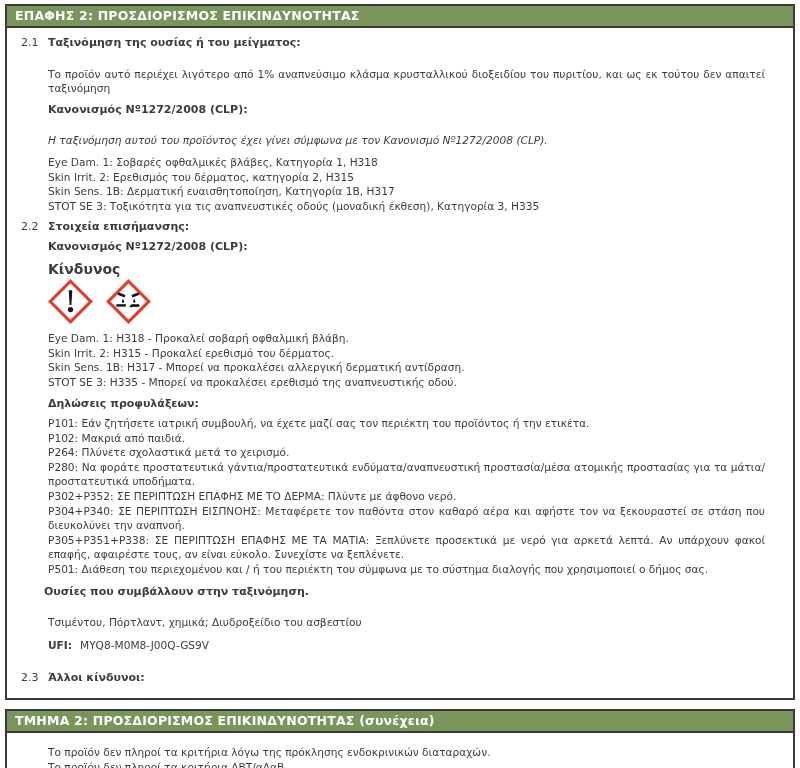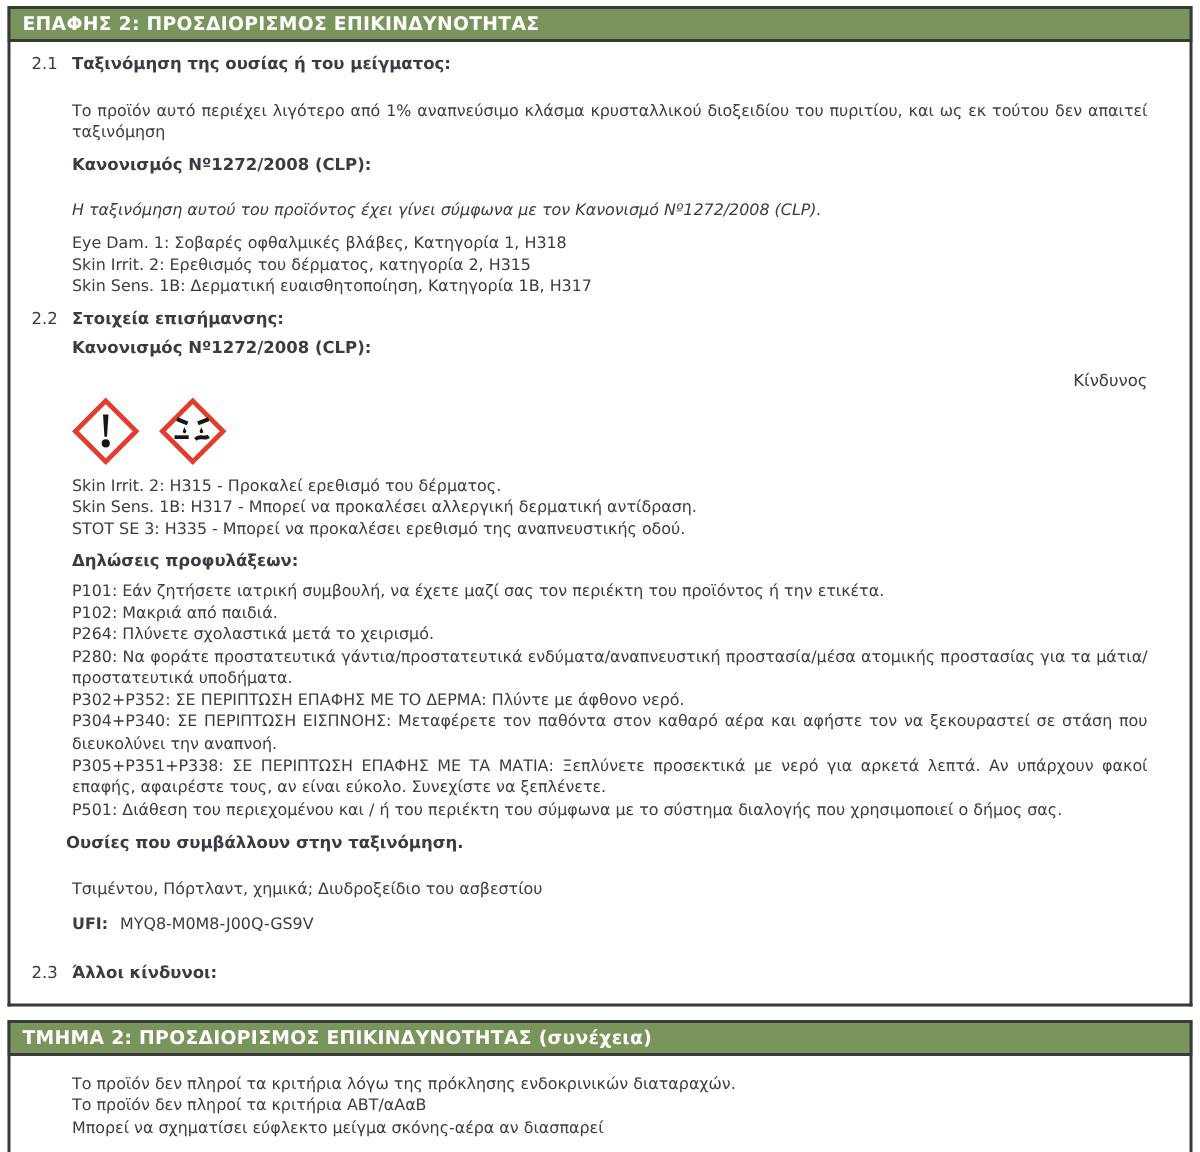--- a/index.html
+++ b/index.html
@@ -32,21 +32,21 @@
   }
 
   .row { display: flex; margin-bottom: 5px; }
   .num { flex: none; width: 27px; font-weight: normal; font-size: 11px; }
   .row-title { font-weight: bold; font-size: 11px; }
 
   .indent { margin-left: 27px; }
   .blk { margin-bottom: 6px; margin-top: 16px; }
   .just { text-align: justify; }
   .heading { font-weight: bold; font-size: 11px; margin-bottom: 5px; }
-  .signal { font-weight: normal; font-size: 11px; margin-bottom: 3px; text-align: right; }
+  .signal { font-weight: bold; font-size: 14px; margin-bottom: 3px; }
 
   .pictos { display: flex; gap: 13px; margin-bottom: 7px; }
   .picto { width: 45px; height: 45px; }
 
   .ufi-row { display: flex; margin-bottom: 19px; }
   .ufi-label { font-weight: bold; width: 32px; flex: none; }
 
   .gap { height: 9px; }
 
   .list div { text-align: justify; }
@@ -64,20 +64,21 @@
         <span class="num">2.1</span>
         <span class="row-title">Ταξινόμηση της ουσίας ή του μείγματος:</span>
       </div>
       <p class="indent blk just" style="margin-bottom:7px;">Το προϊόν αυτό περιέχει λιγότερο από 1% αναπνεύσιμο κλάσμα κρυσταλλικού διοξειδίου του πυριτίου, και ως εκ τούτου δεν απαιτεί ταξινόμηση</p>
       <p class="indent heading" style="margin-bottom:6px;">Κανονισμός Nº1272/2008 (CLP):</p>
       <p class="indent blk" style="margin-bottom:7px;font-style:italic;">Η ταξινόμηση αυτού του προϊόντος έχει γίνει σύμφωνα με τον Κανονισμό Nº1272/2008 (CLP).</p>
       <div class="indent list" style="margin-bottom:7px;">
         <div>Eye Dam. 1: Σοβαρές οφθαλμικές βλάβες, Κατηγορία 1, H318</div>
         <div>Skin Irrit. 2: Ερεθισμός του δέρματος, κατηγορία 2, H315</div>
         <div>Skin Sens. 1B: Δερματική ευαισθητοποίηση, Κατηγορία 1B, H317</div>
+        <div>STOT SE 3: Τοξικότητα για τις αναπνευστικές οδούς (μοναδική έκθεση), Κατηγορία 3, H335</div>
       </div>
 
       <div class="row">
         <span class="num">2.2</span>
         <span class="row-title">Στοιχεία επισήμανσης:</span>
       </div>
       <p class="indent heading" style="margin-bottom:7px;">Κανονισμός Nº1272/2008 (CLP):</p>
       <p class="indent signal">Κίνδυνος</p>
 
       <div class="indent pictos">
@@ -93,20 +94,21 @@
             <rect x="57" y="32" width="17" height="6" transform="rotate(-22 66 35)"></rect>
             <path d="M37.5 43 c0 3 -2.2 5 -2.2 7.2 a2.6 2.6 0 0 0 5.2 0 c0 -2.2 -3 -4.2 -3 -7.2z"></path>
             <path d="M62.5 43 c0 3 -2.2 5 -2.2 7.2 a2.6 2.6 0 0 0 5.2 0 c0 -2.2 -3 -4.2 -3 -7.2z"></path>
             <rect x="23" y="56" width="21" height="5.5"></rect>
             <path d="M52 60 q5 -5 11 -4 q5 1 9 -1 l3.5 5 q-5 3 -11 2 q-7 -1 -9 2 z"></path>
           </g>
         </svg>
       </div>
 
       <div class="indent list" style="margin-bottom:7px;">
+        <div>Eye Dam. 1: H318 - Προκαλεί σοβαρή οφθαλμική βλάβη.</div>
         <div>Skin Irrit. 2: H315 - Προκαλεί ερεθισμό του δέρματος.</div>
         <div>Skin Sens. 1B: H317 - Μπορεί να προκαλέσει αλλεργική δερματική αντίδραση.</div>
         <div>STOT SE 3: H335 - Μπορεί να προκαλέσει ερεθισμό της αναπνευστικής οδού.</div>
       </div>
 
       <p class="indent heading">Δηλώσεις προφυλάξεων:</p>
       <div class="indent list" style="margin-bottom:8px;">
         <div>P101: Εάν ζητήσετε ιατρική συμβουλή, να έχετε μαζί σας τον περιέκτη του προϊόντος ή την ετικέτα.</div>
         <div>P102: Μακριά από παιδιά.</div>
         <div>P264: Πλύνετε σχολαστικά μετά το χειρισμό.</div>

